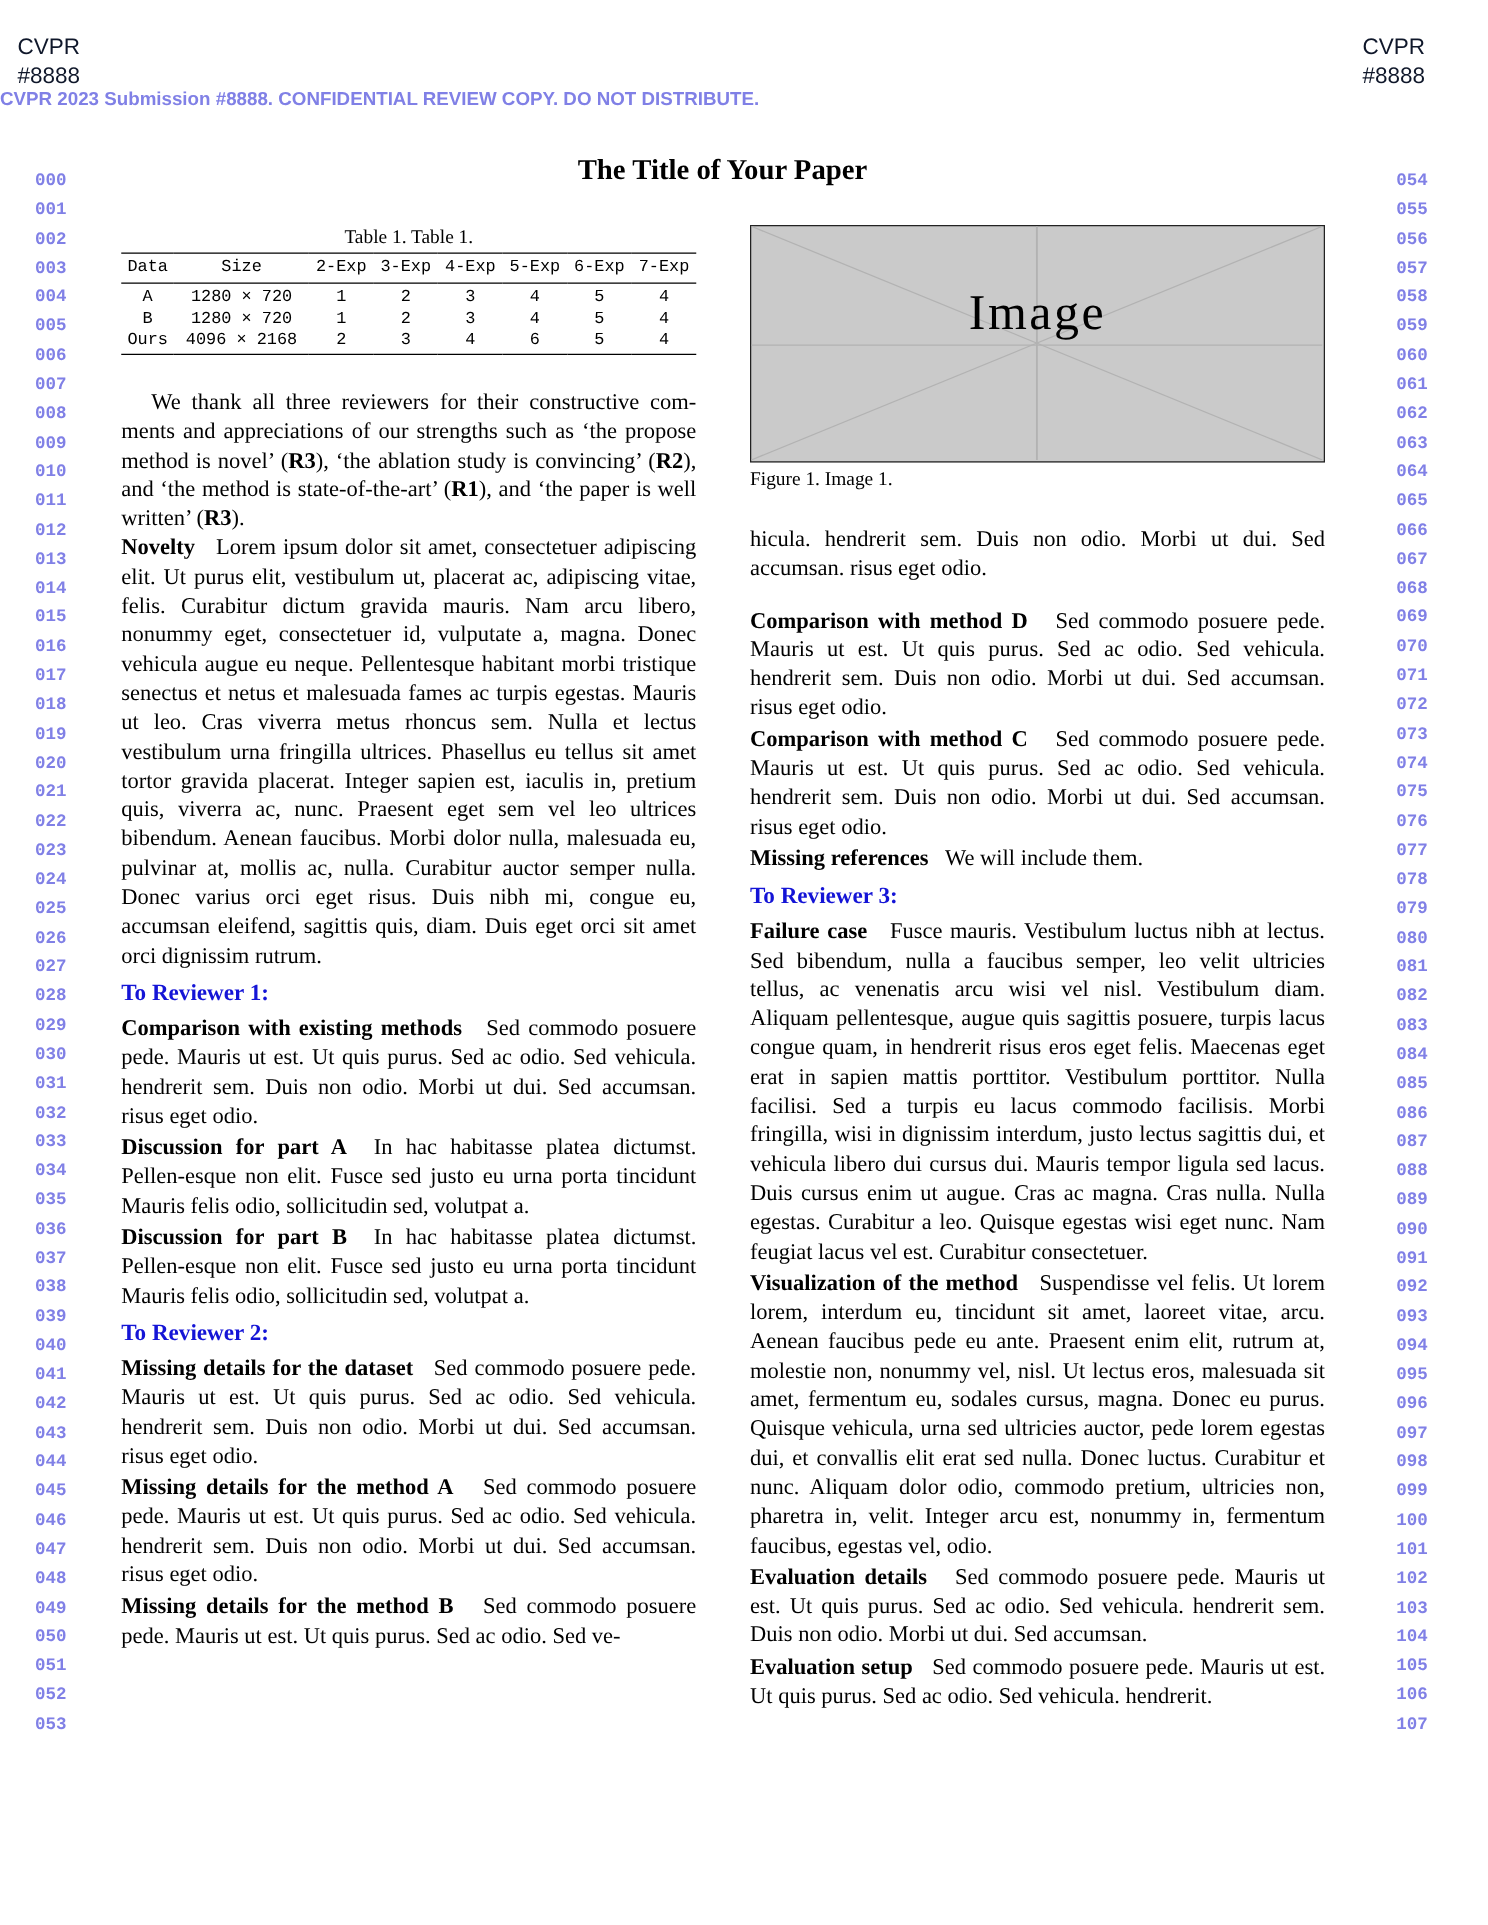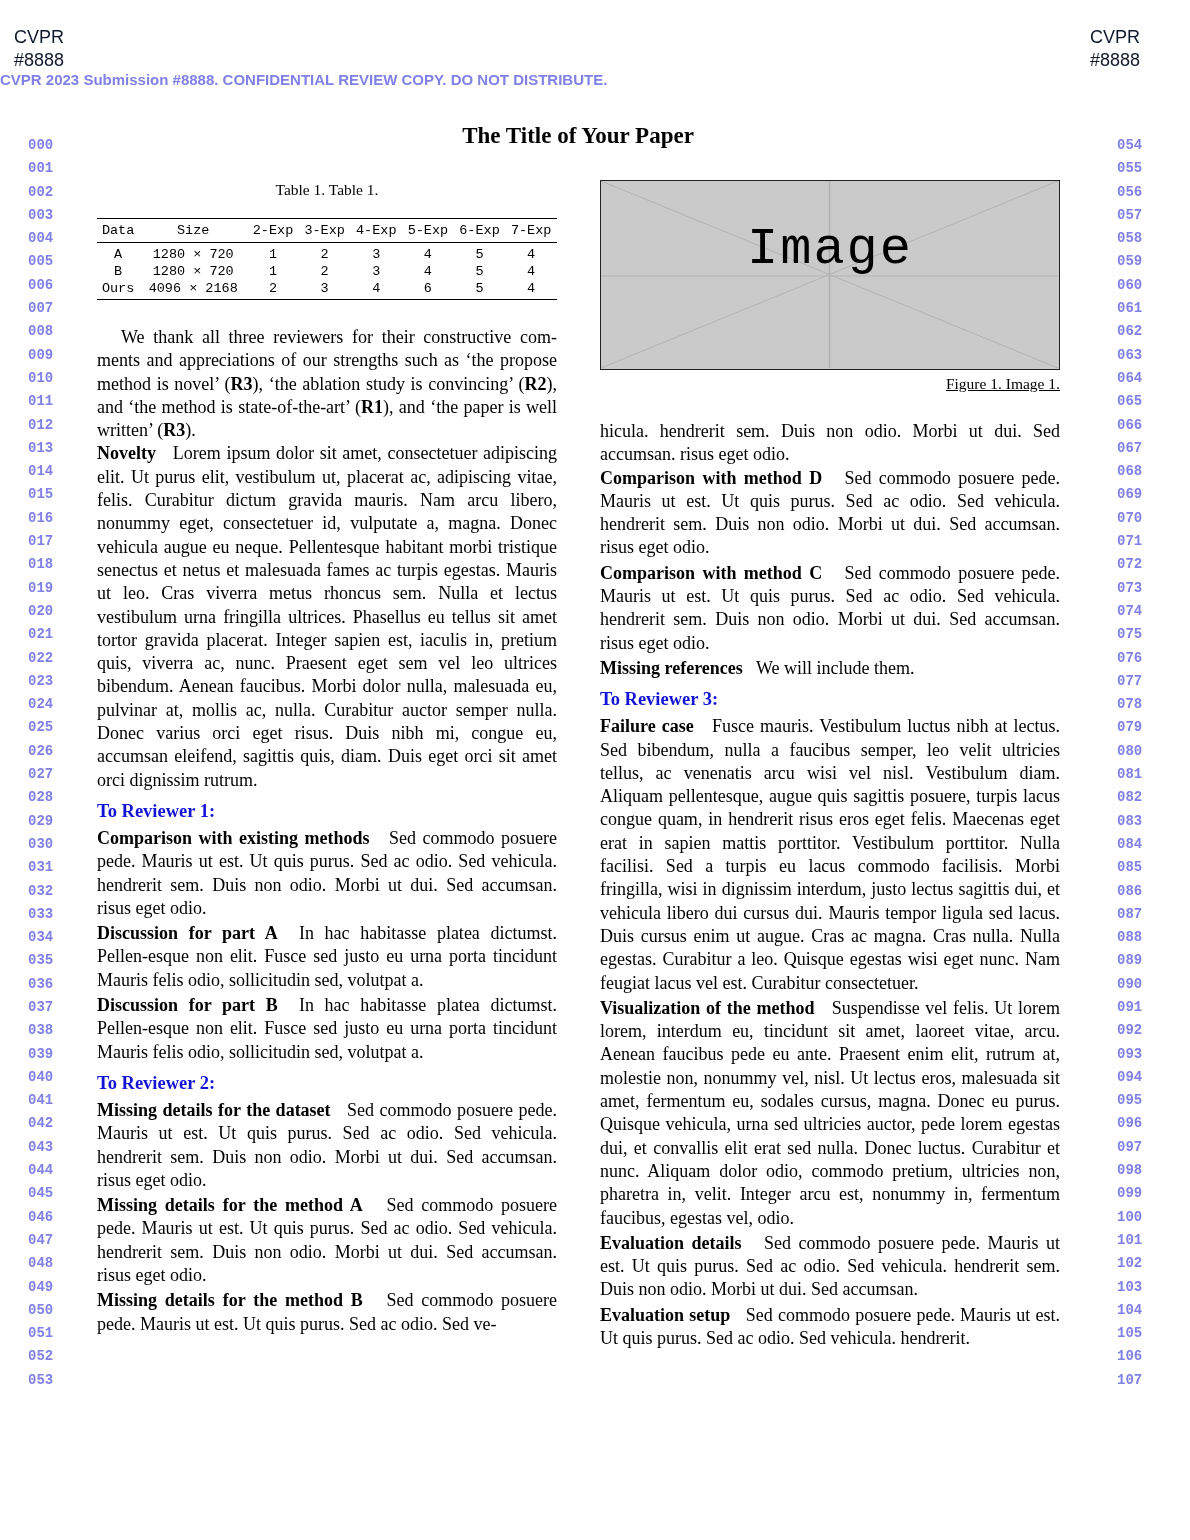--- a/index.html
+++ b/index.html
@@ -9,35 +9,35 @@
   .corner.right { right: 50px; }
   .banner { position: absolute; top: 71px; left: 0; width: 1156px; text-align: left; font-family: "Liberation Sans", sans-serif; font-weight: bold; font-size: 15px; color: #8080e6; }
   .linenos { position: absolute; top: 136px; font-family: Liberation Mono, monospace; font-weight: bold; font-size: 14px; color: #8080e6; }
   .linenos.left { left: 28px; }
   .linenos.right { left: 1117px; }
   .linenos div { height: 23.3px; line-height: 19px; }
   .title { position: absolute; top: 123px; left: 0; width: 1156px; text-align: center; font-weight: bold; font-size: 23px; }
   .col { position: absolute; width: 460px; font-size: 18px; line-height: 23.3px; text-align: justify; hyphens: manual; }
   .col.left { left: 97px; top: 180px; }
   .col.right { left: 600px; top: 180px; }
-  .tcap { text-align: center; font-size: 15.5px; line-height: 20px; margin-bottom: 18px; }
+  .tcap { text-align: center; font-size: 15.5px; line-height: 20px; margin-bottom: 2px; }
   table.res { width: 100%; border-collapse: collapse; font-size: 13.5px; line-height: 17px; font-family: Liberation Mono, monospace; }
   table.res th { font-weight: normal; border-top: 1.5px solid #000; border-bottom: 1px solid #000; padding: 3px 2px 3px 2px; text-align: center; }
   table.res td { text-align: center; padding: 0 2px; }
   table.res tr.first td { padding-top: 3px; }
   table.res tr.last td { border-bottom: 1.5px solid #000; padding-bottom: 2px; }
   .intro { text-indent: 24px; margin: 26px 0 0 0; }
   .shead { color: #1414d6; font-weight: bold; font-size: 18.5px; margin: 8px 0 4px 0; line-height: 23px; }
   .para { margin: 0 0 2px 0; }
   .para b { font-weight: bold; }
   .fig { position: relative; width: 460px; height: 190px; border: 1.5px solid #222; background: #cacaca; margin-top: 0; box-sizing: border-box; }
   .fig svg { position: absolute; left: 0; top: 0; }
-  .fig .imgtxt { position: absolute; left: 0; top: 57px; width: 100%; text-align: center; font-family: Liberation Mono, monospace; font-size: 52px; letter-spacing: 2px; color: #000; }
-  .fcap { text-align: right; font-size: 15.5px; line-height: 20px; margin: 4px 0 26px 0; text-decoration: underline; }
-  .cont { margin: 0 0 0 0; }
+  .fig .imgtxt { position: absolute; left: 0; top: 57px; width: 100%; text-align: center; font-family: Liberation Serif, serif; font-size: 40px; letter-spacing: 2px; color: #000; }
+  .fcap { text-align: left; font-size: 15.5px; line-height: 20px; margin: 4px 0 26px 0; }
+  .cont { margin: 0 0 18px 0; }
 </style>
 </head>
 <body>
 
 <div class="corner left">
   <div>CVPR</div>
   <div>#8888</div>
 </div>
 <div class="corner right">
   <div>CVPR</div>

